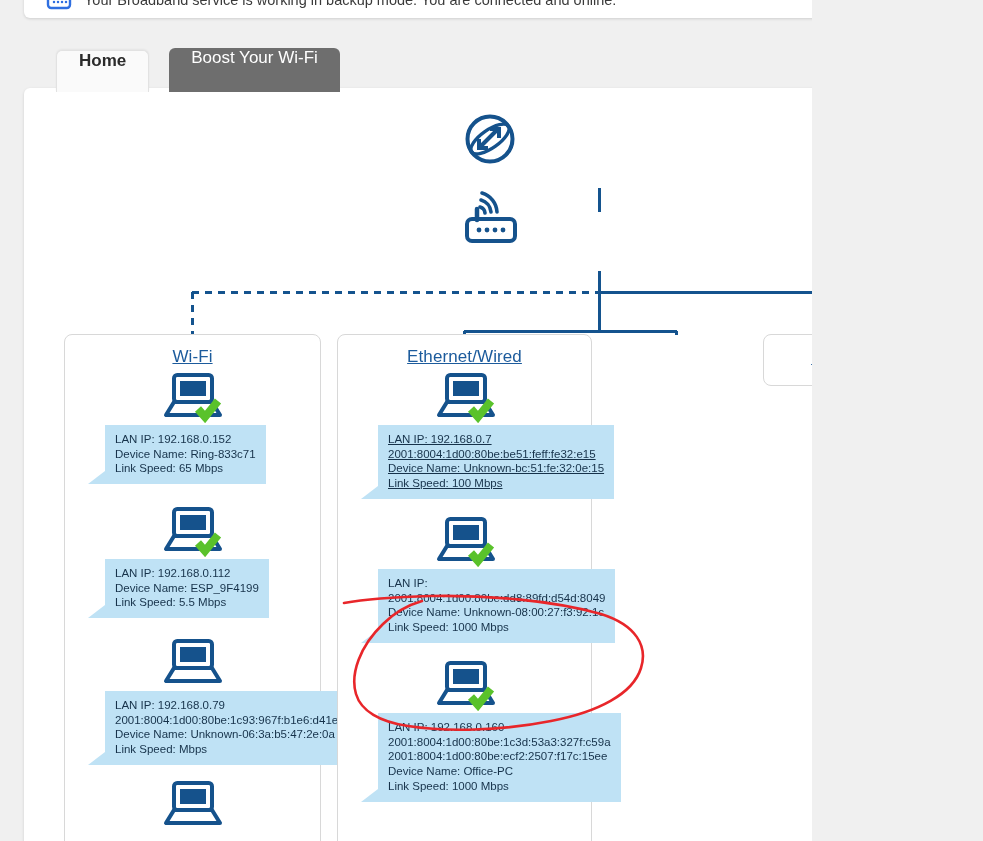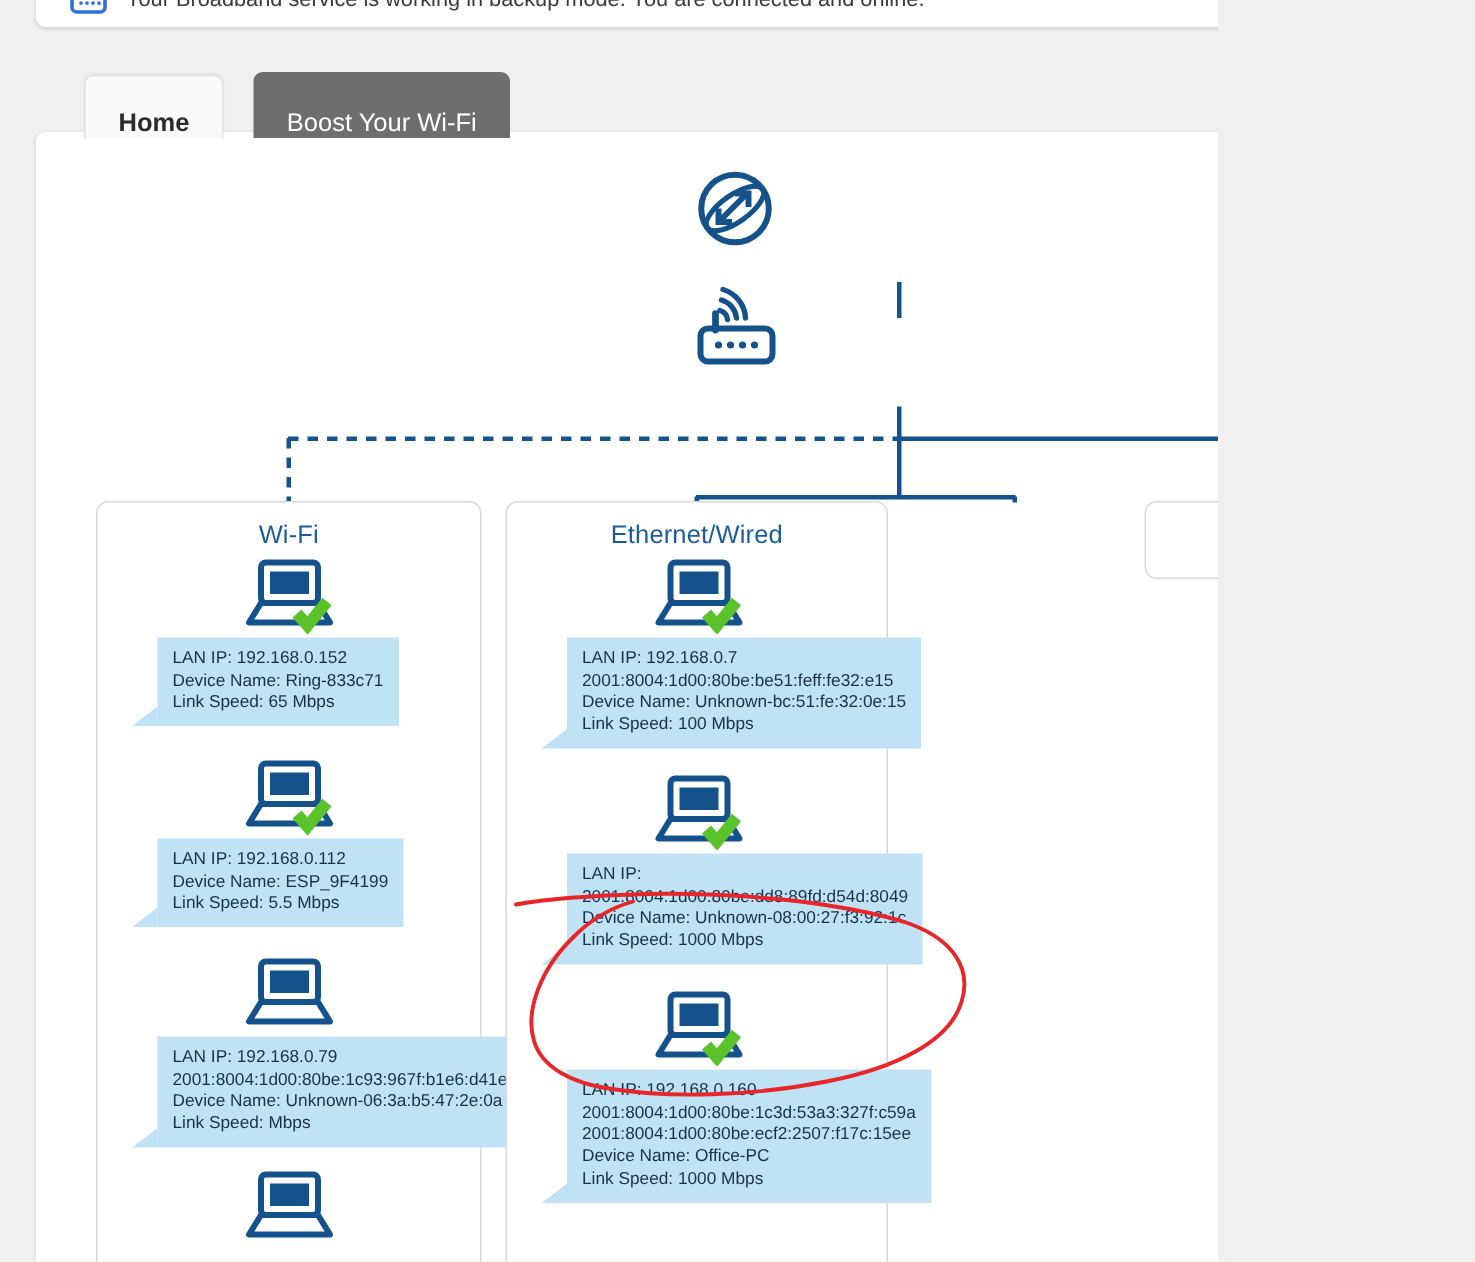--- a/index.html
+++ b/index.html
@@ -52,21 +52,21 @@
     left: 56px; top: 48px;
     height: 44px;
     display: flex;
     align-items: flex-end;
     z-index: 5;
   }
   .tab {
     height: 42px;
     padding: 0 22px;
     display: flex;
-    align-items: flex-end;
+    align-items: flex-start;
     justify-content: center;
     border-radius: 6px 6px 0 0;
     font-size: 17px;
     cursor: pointer;
     white-space: nowrap;
   }
   .tab.active {
     background: #fafafa;
     color: #2b2b2b;
     font-weight: bold;
@@ -123,20 +123,21 @@
     background: #ffffff;
     border: 1px solid #d8d8d8;
     border-radius: 8px;
   }
   .cat-title {
     text-align: center;
     color: #1c5b9c;
     font-size: 17px;
     padding-top: 12px;
     letter-spacing: .1px;
+    text-decoration: underline;
   }
 
   #box-wifi     { left: 40px;  top: 246px; width: 257px; height: 560px; }
   #box-ethernet { left: 313px; top: 246px; width: 255px; height: 584px; }
   #box-usb      { left: 584px; top: 246px; width: 139px; height: 52px; }
   #box-dect     { left: 739px; top: 246px; width: 143px; height: 52px; }
   #box-usb .cat-title, #box-dect .cat-title { padding-top: 13px; }
 
   
   .device { position: absolute; }
@@ -336,21 +337,21 @@
 
         <div class="device" style="left:0; top:36px; width:255px;">
           <span class="dev-icon" style="left:97px; top:0;">
             <svg width="62" height="52" viewBox="0 0 62 52">
               <rect x="12" y="4" width="38" height="27" rx="3.2" fill="none" stroke="#15528c" stroke-width="4"></rect>
               <rect x="18" y="10" width="26" height="15" fill="#15528c"></rect>
               <path d="M12 31 L4 44 L58 44 L50 31 Z" fill="none" stroke="#15528c" stroke-width="4" stroke-linejoin="round"></path>
               <path d="M36 38 L43 46 L56 30" fill="none" stroke="#5ac22b" stroke-width="8" stroke-linecap="butt" stroke-linejoin="miter"></path>
             </svg>
           </span>
-          <div class="tooltip" style="left:40px; top:54px;">
+          <div class="tooltip" style="left:40px; top:54px;text-decoration:underline;">
             <span class="tail"></span>
             <span class="line">LAN IP: 192.168.0.7</span>
             <span class="line">2001:8004:1d00:80be:be51:feff:fe32:e15</span>
             <span class="line">Device Name: Unknown-bc:51:fe:32:0e:15</span>
             <span class="line">Link Speed: 100 Mbps</span>
           </div>
         </div>
 
         <div class="device" style="left:0; top:180px; width:255px;">
           <span class="dev-icon" style="left:97px; top:0;">

